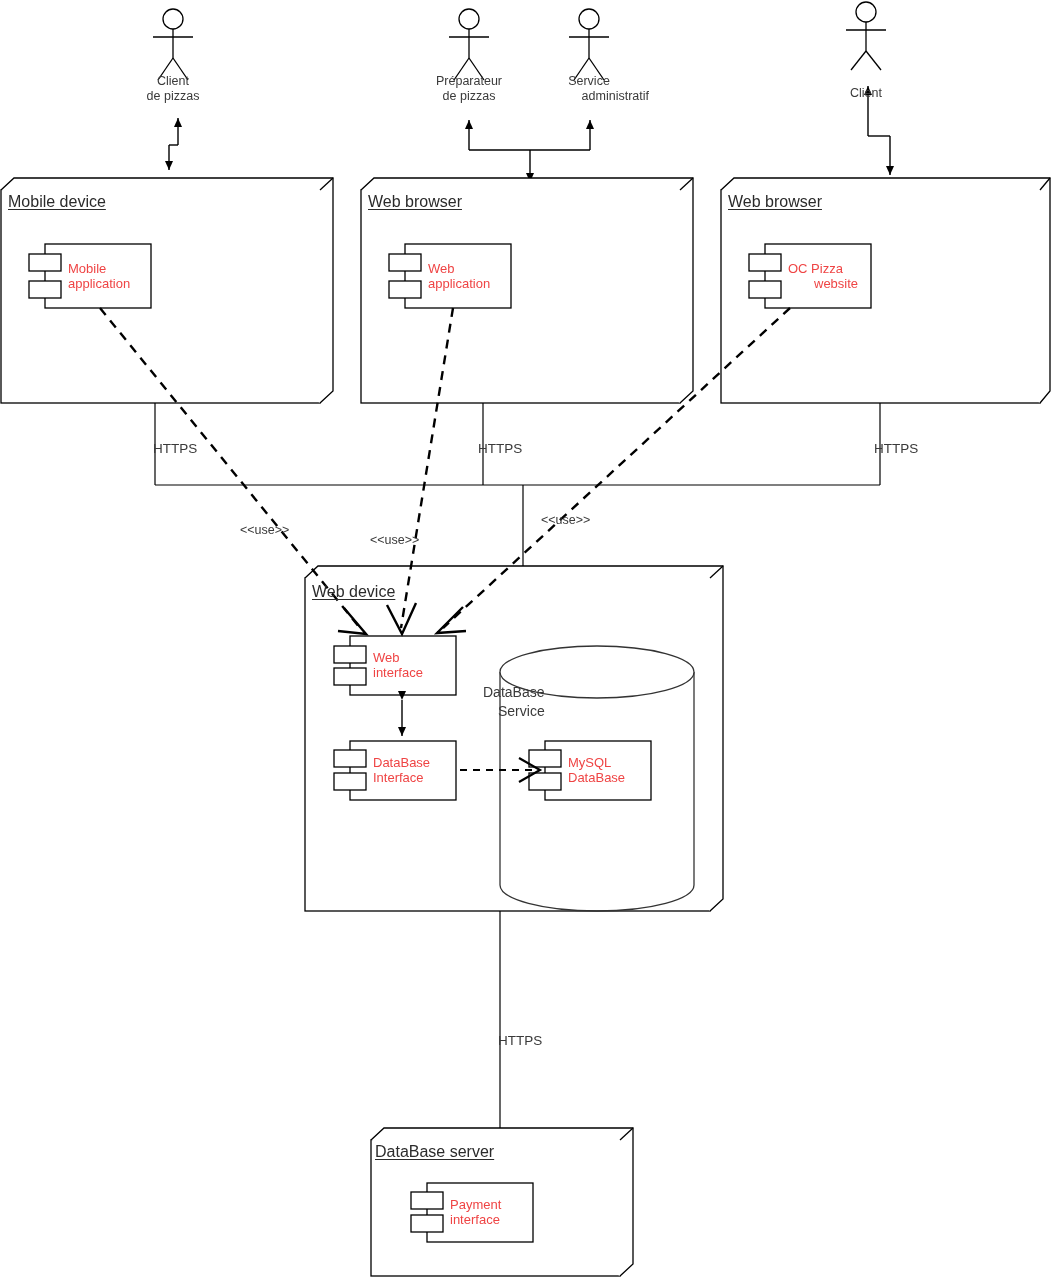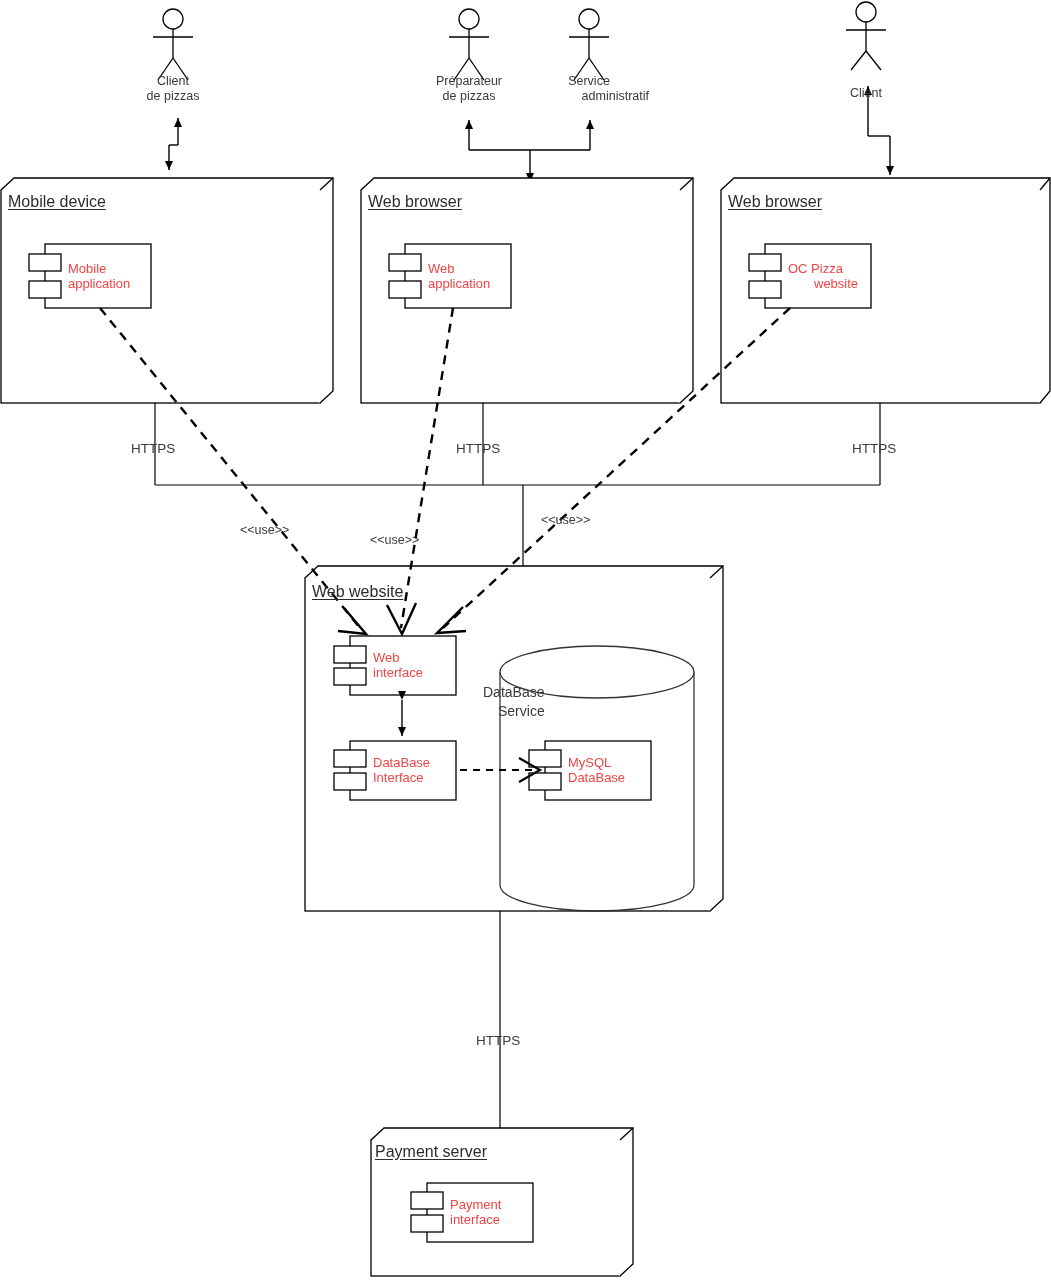--- a/index.html
+++ b/index.html
@@ -46,20 +46,21 @@
     text-decoration: underline;
     text-underline-offset: 2px;
   }
   .comp-label {
     font-size: 13px;
     color: #ef4444;
   }
   .link-label {
     font-size: 13.5px;
     color: #3a3a3a;
+    margin-left: 22px;
   }
   .use-label {
     font-size: 12.5px;
     color: #3a3a3a;
   }
   .db-label {
     font-size: 14px;
     color: #3a3a3a;
     text-align: center;
   }
@@ -290,23 +291,23 @@
   <div class="txt actor-label" style="left:529px; top:89px; width:120px;text-align:right;">administratif</div>
 
   <div class="txt actor-label" style="left:816px; top:66px; width:100px;margin-top:20px;">Client</div>
 
   <div class="txt node-label" style="left:8px; top:194px;">Mobile device</div>
 
   <div class="txt node-label" style="left:368px; top:194px;">Web browser</div>
 
   <div class="txt node-label" style="left:728px; top:194px;">Web browser</div>
 
-  <div class="txt node-label" style="left:312px; top:584px;">Web website</div>
-
-  <div class="txt node-label" style="left:375px; top:1144px;">Payment server</div>
+  <div class="txt node-label" style="left:312px; top:584px;">Web device</div>
+
+  <div class="txt node-label" style="left:375px; top:1144px;">DataBase server</div>
 
   <div class="txt comp-label" style="left:68px; top:261px;">Mobile</div>
   <div class="txt comp-label" style="left:68px; top:276px;">application</div>
 
   <div class="txt comp-label" style="left:428px; top:261px;">Web</div>
   <div class="txt comp-label" style="left:428px; top:276px;">application</div>
 
   <div class="txt comp-label" style="left:788px; top:261px;">OC Pizza</div>
   <div class="txt comp-label" style="left:788px; top:276px;margin-left:26px;">website</div>
 

